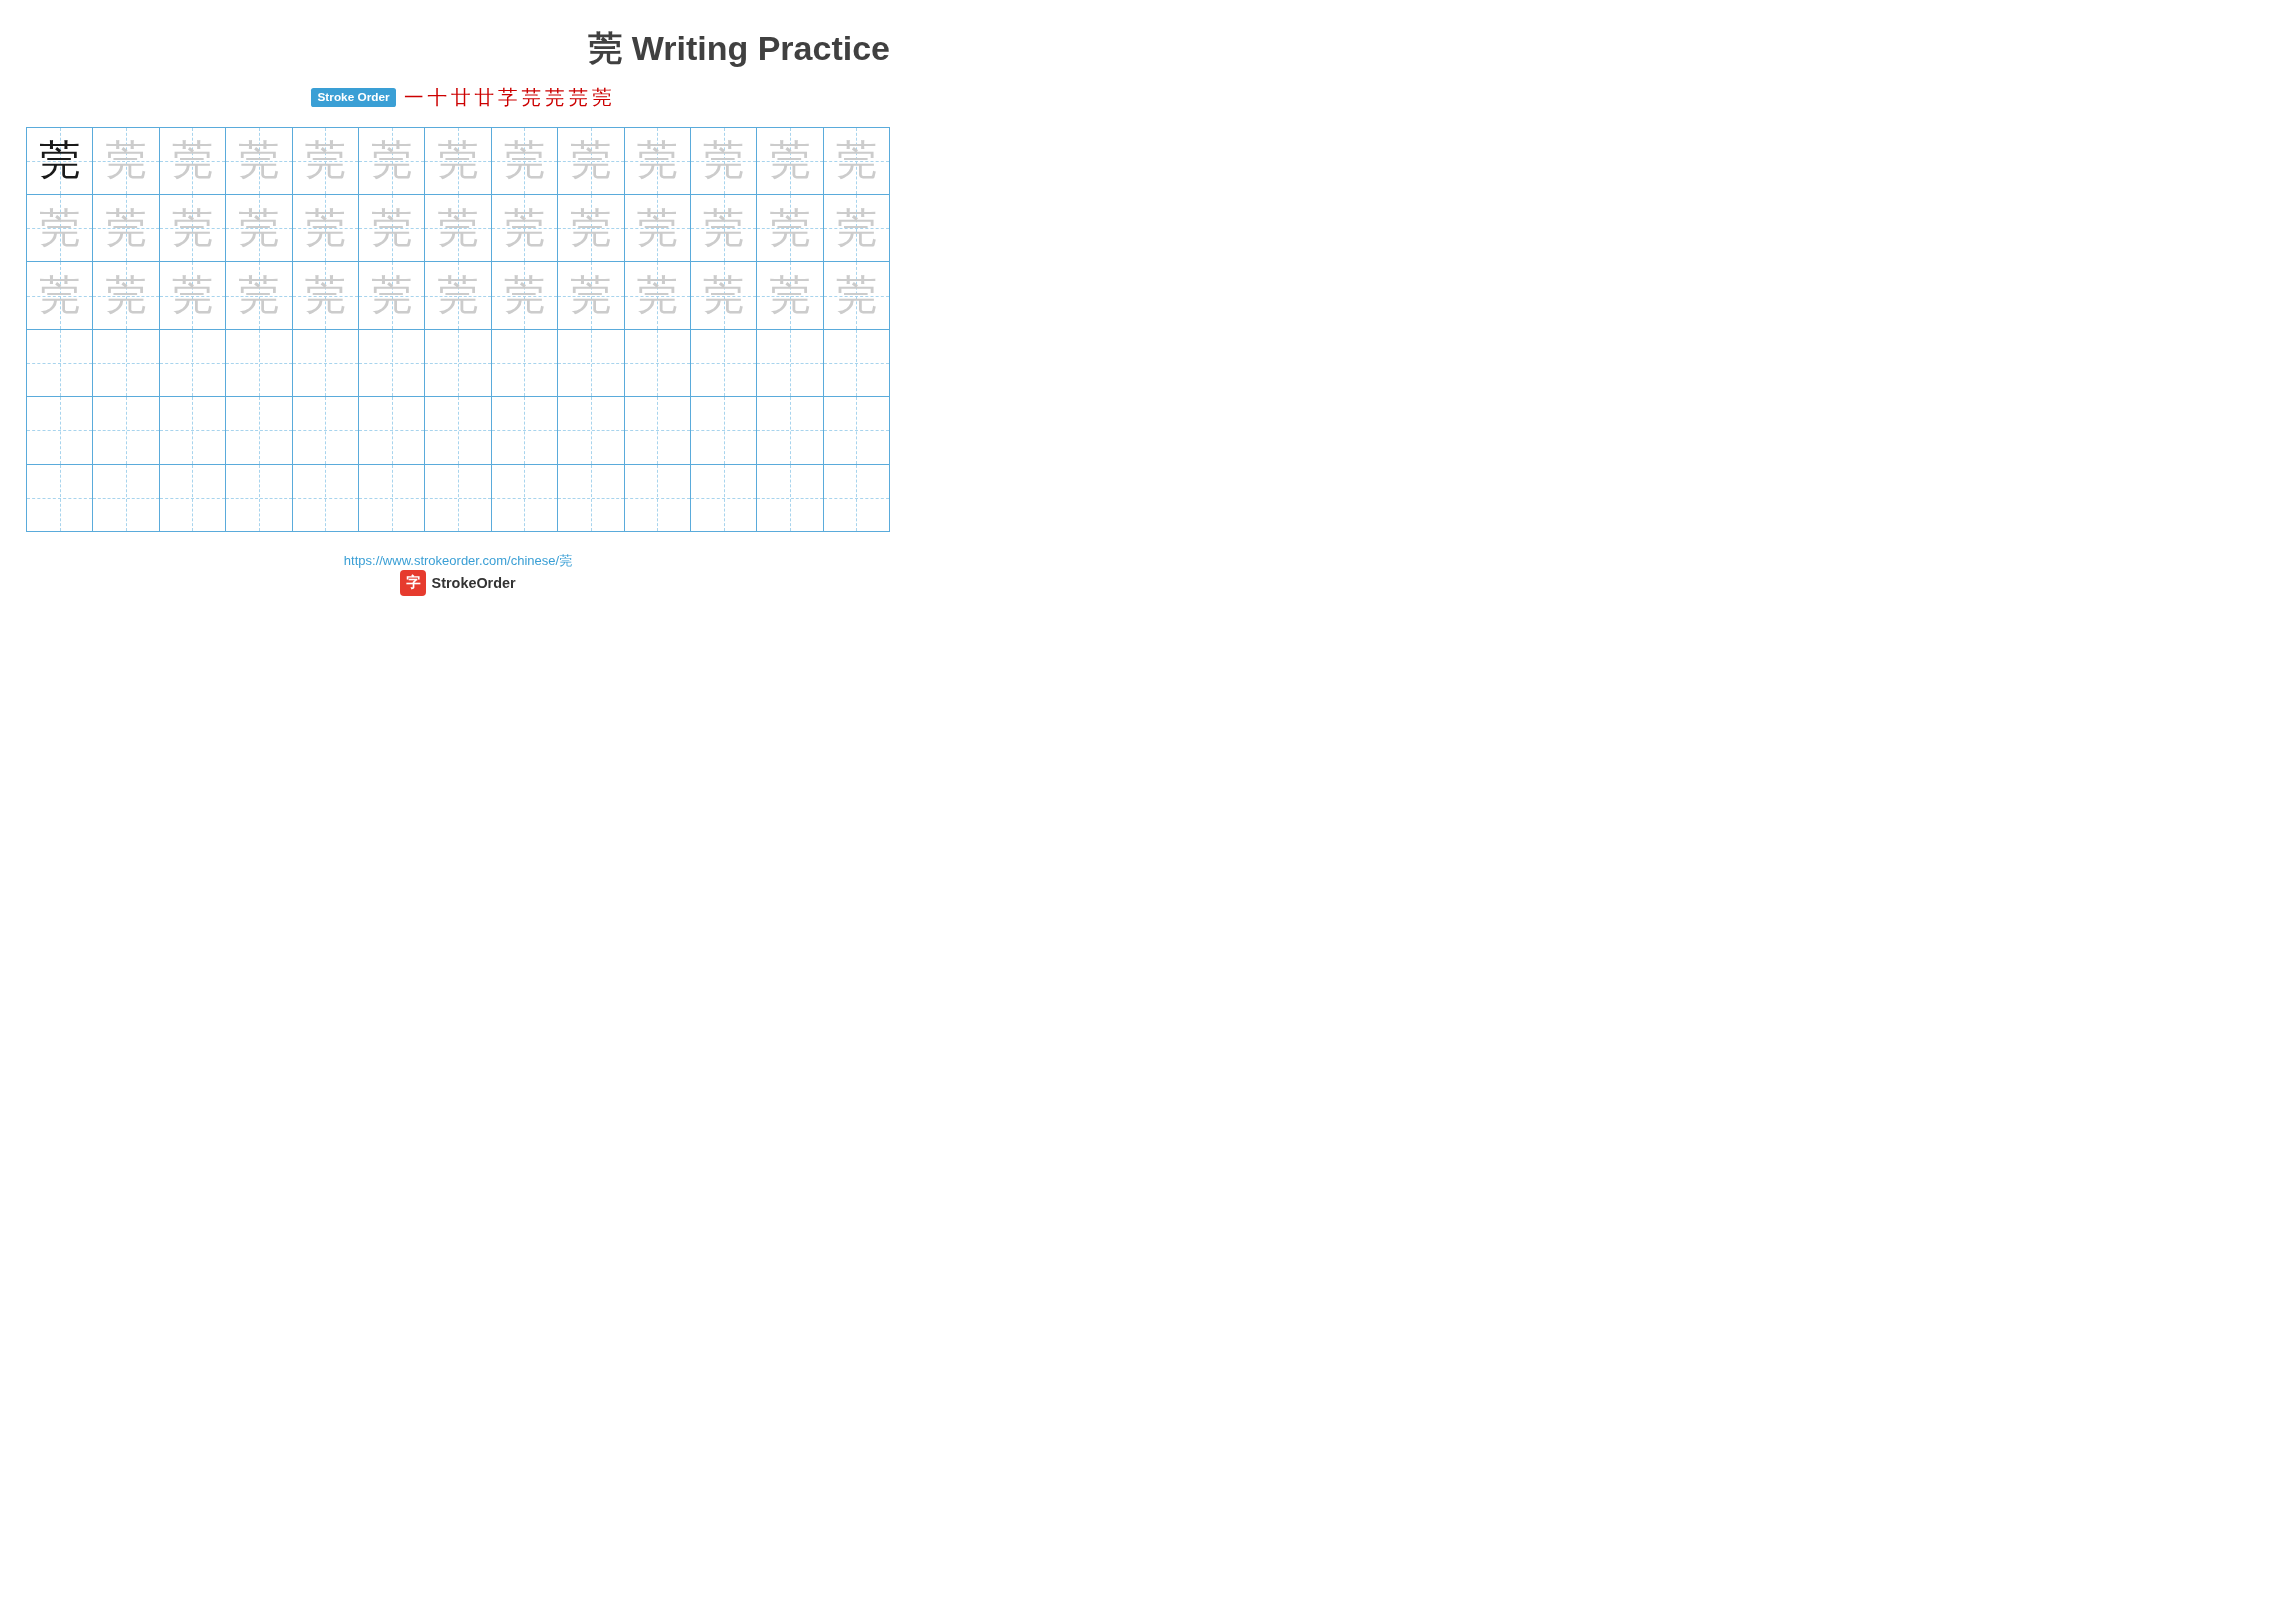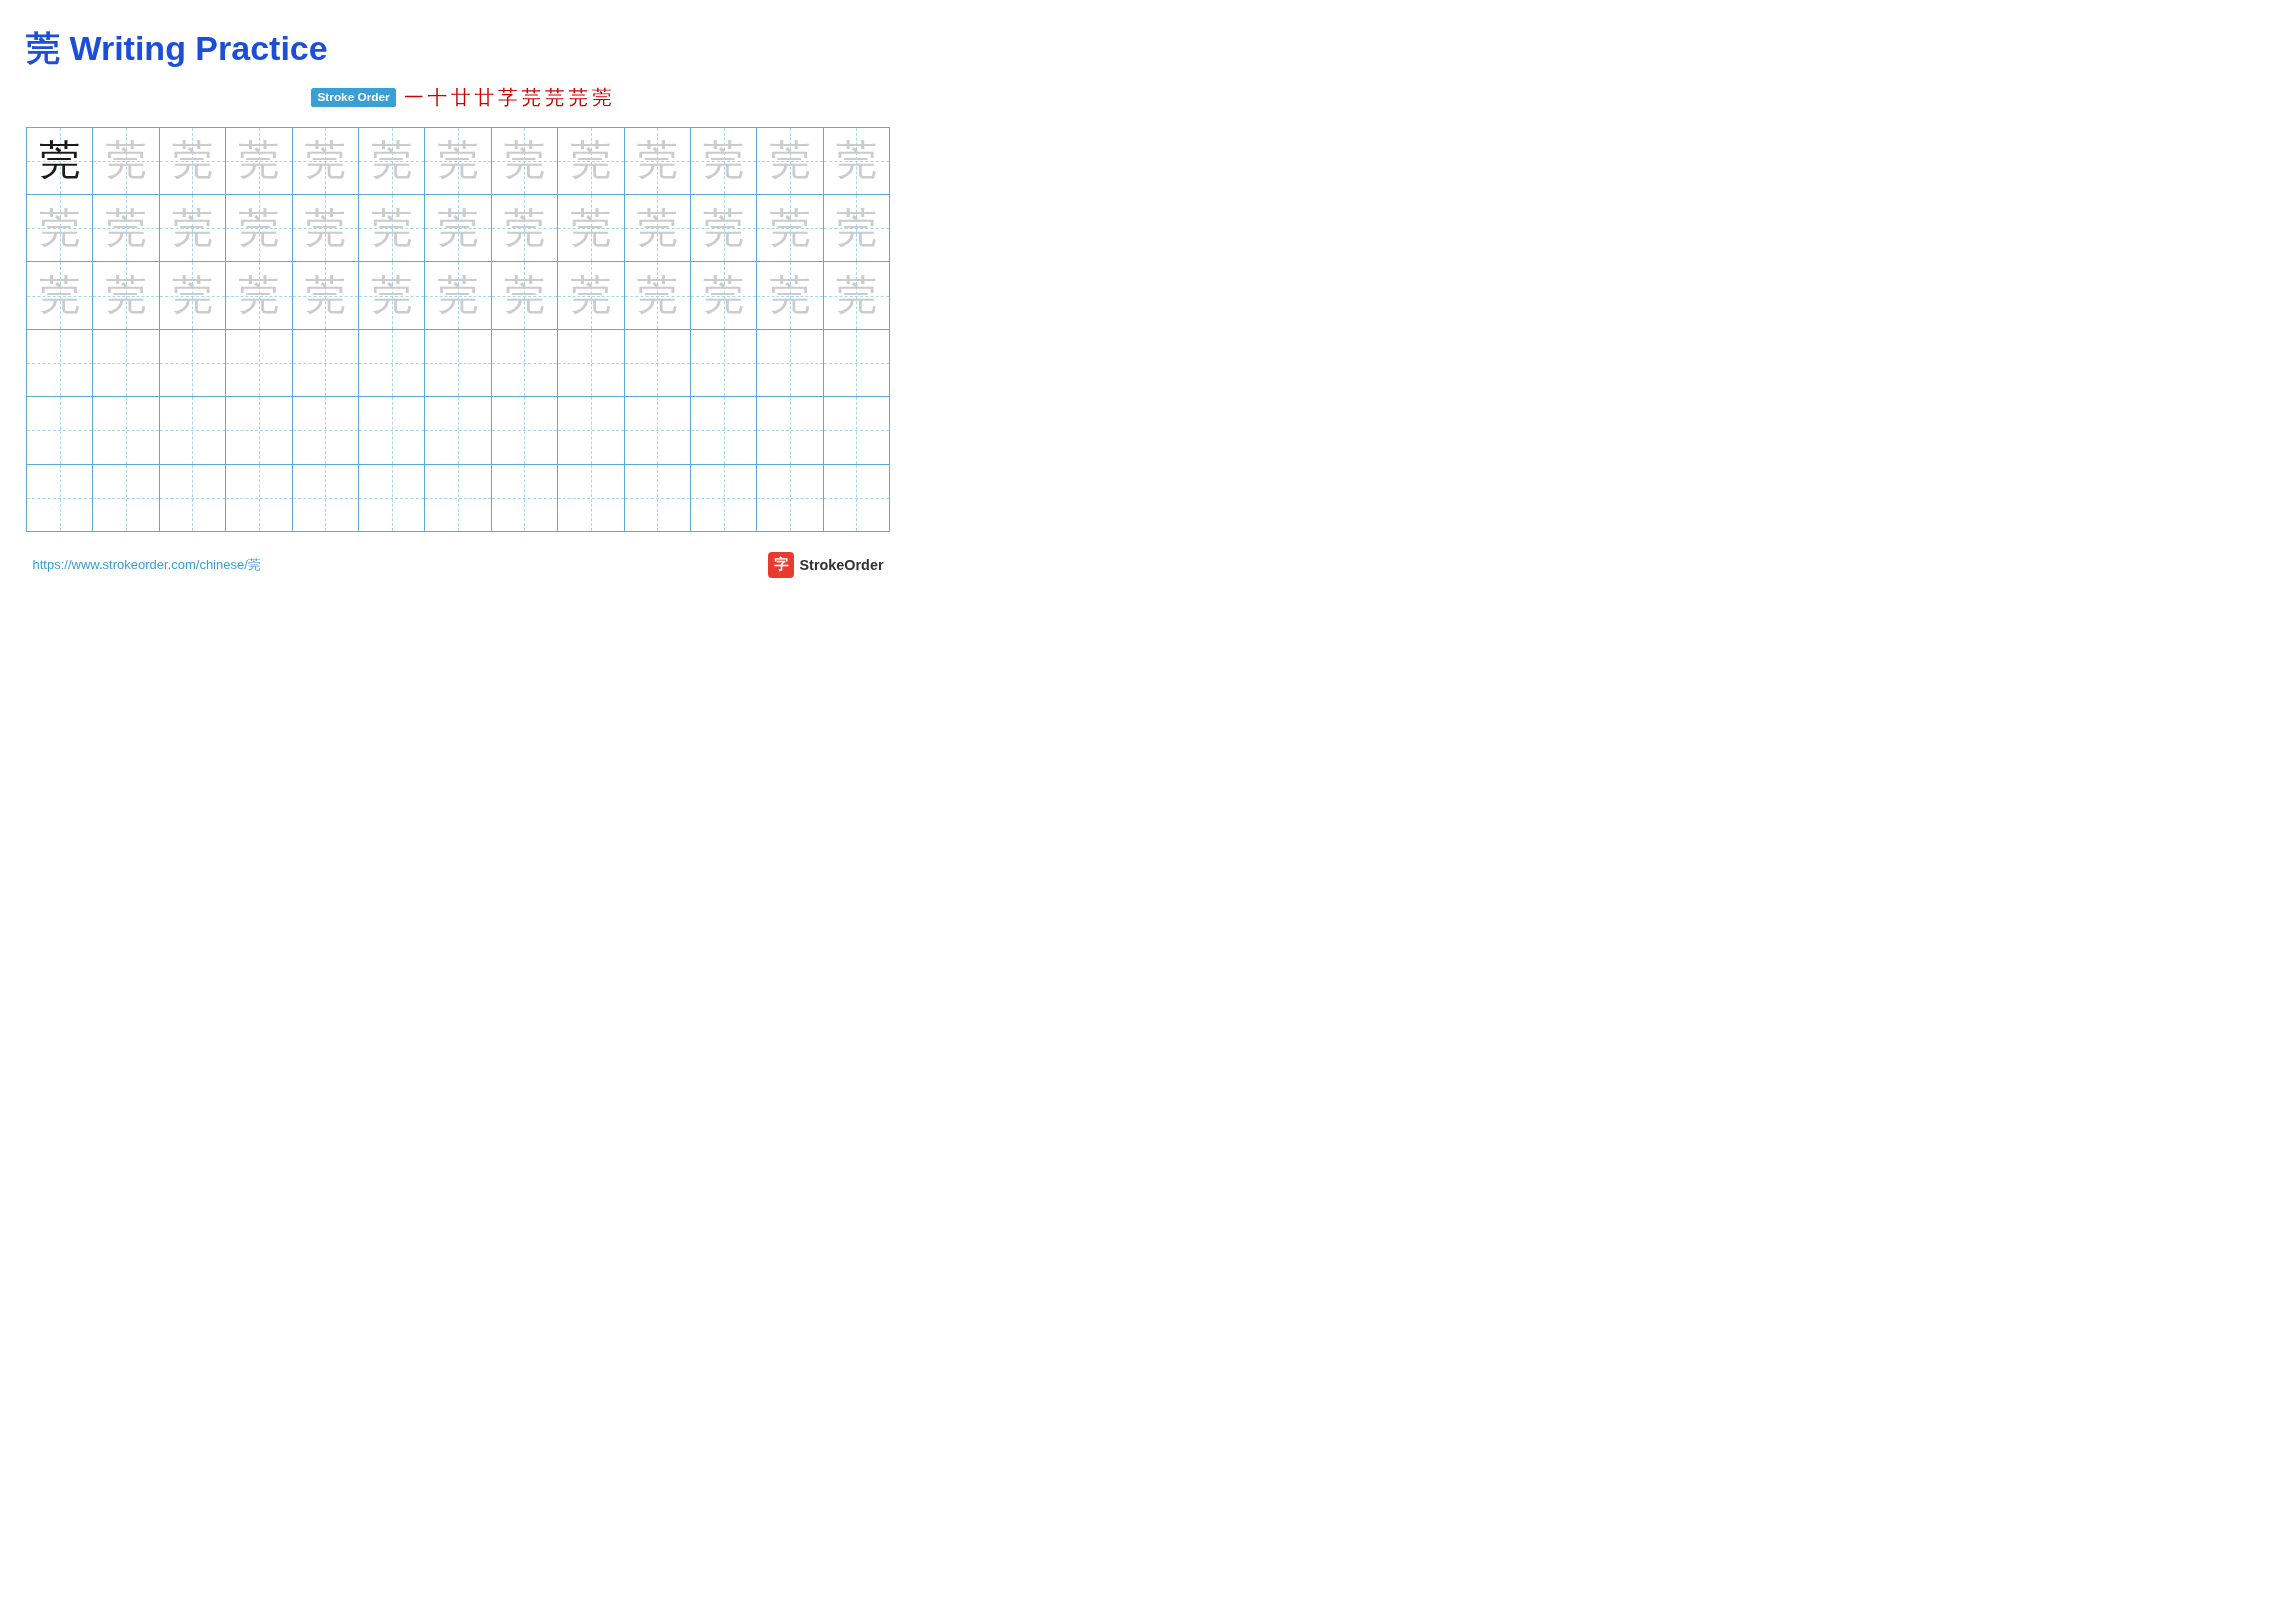--- a/index.html
+++ b/index.html
@@ -7,24 +7,24 @@
     body {
       background: #ffffff;
       font-family: Arial, sans-serif;
       width: 916px;
       min-height: 648px;
       padding: 19.6px 26px;
     }
 
     
     .title {
-      text-align: left;
+      text-align: right;
       font-size: 34px;
       font-weight: bold;
-      color: #1d4ed8;
+      color: #404040;
       margin-bottom: 11.8px;
       margin-top: 6.5px;
     }
 
     
     .stroke-order-row {
       display: flex;
       align-items: center;
       gap: 7.9px;
       margin-bottom: 15.7px;
@@ -122,20 +122,21 @@
       color: #cccccc;
     }
 
     
     .footer {
       display: flex;
       justify-content: space-between;
       align-items: center;
       margin-top: 19.6px;
       padding: 0 6.5px;
+      flex-direction: column;
     }
 
     .footer-url {
       color: #3a9fd5;
       font-size: 13px;
       text-decoration: none;
     }
 
     .footer-brand {
       display: flex;

